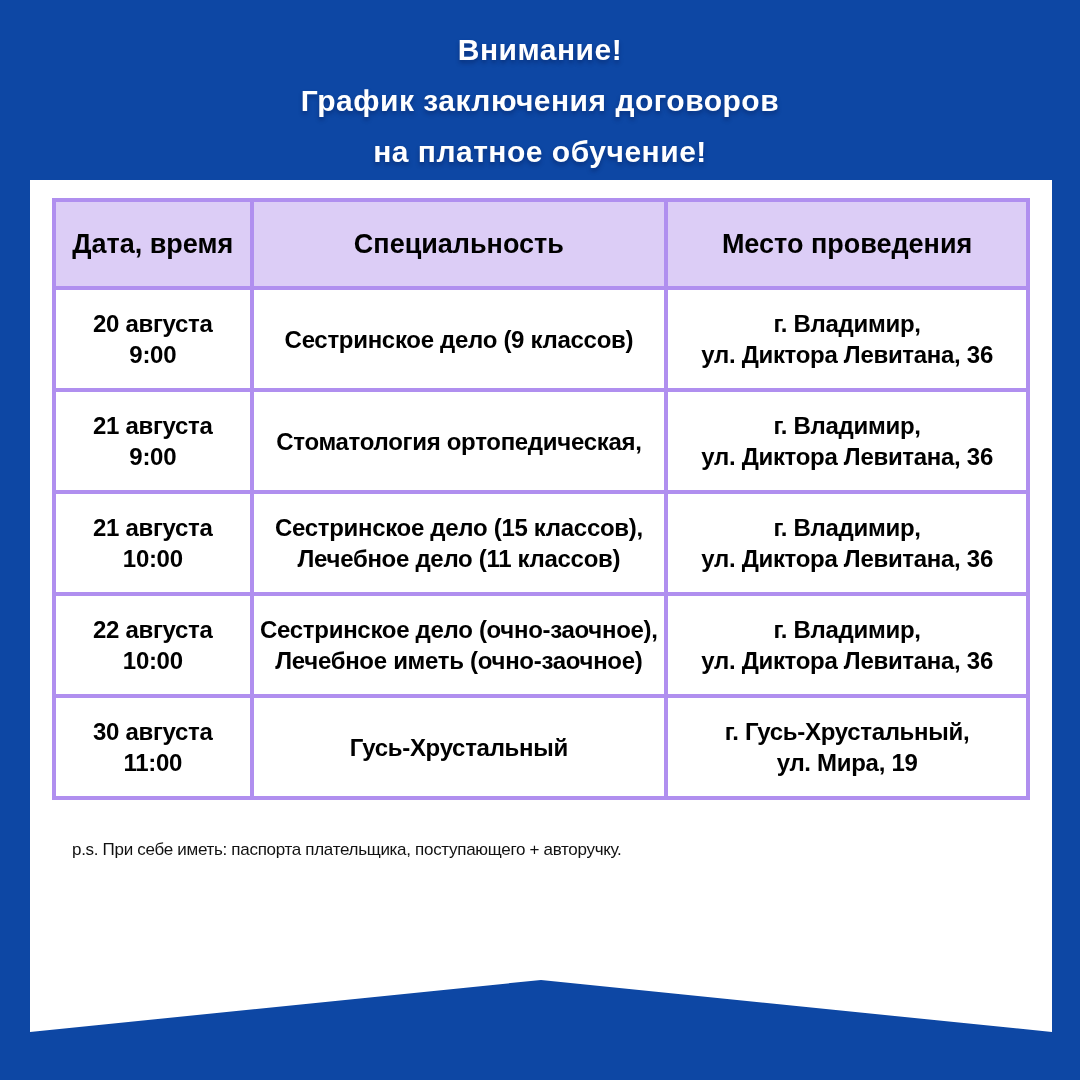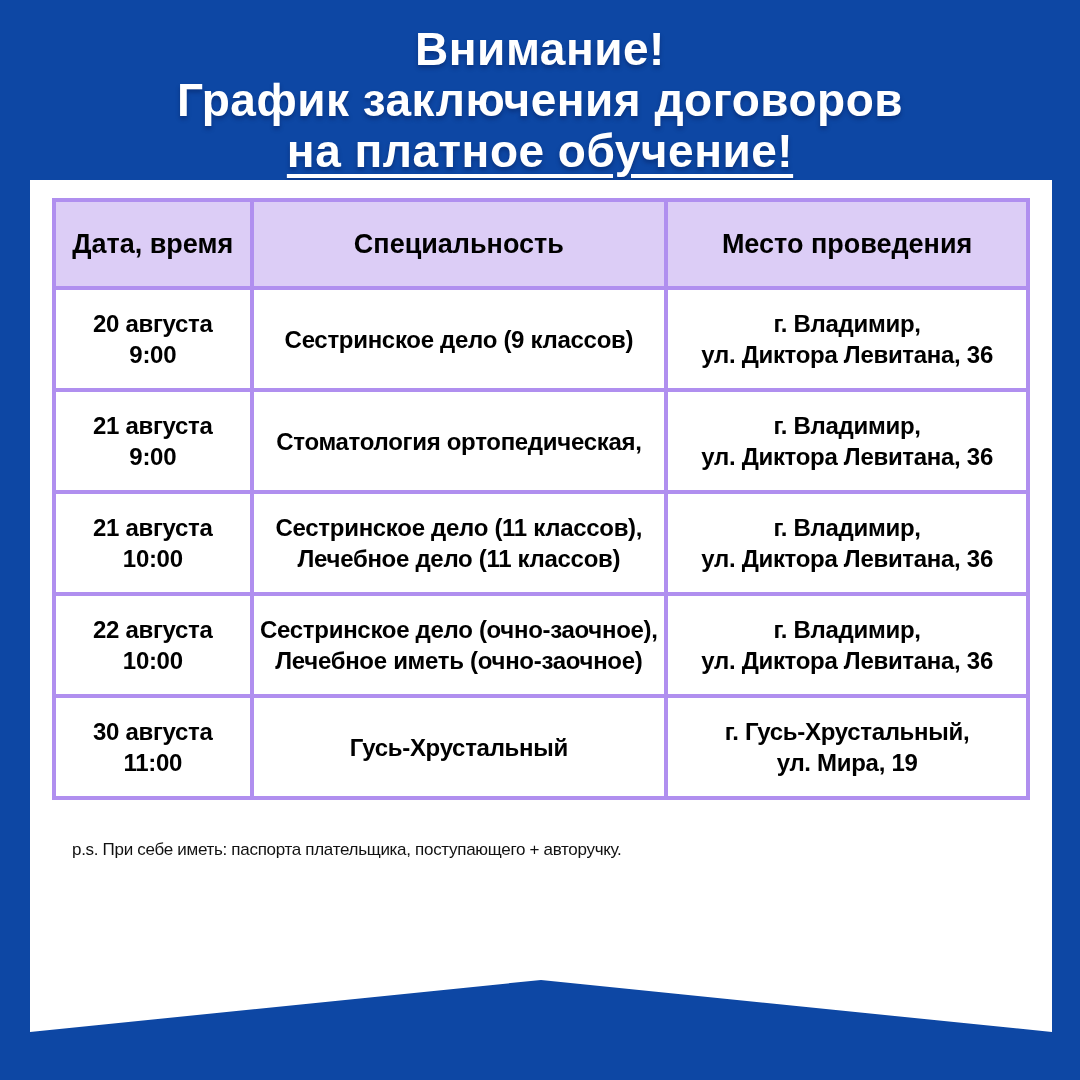--- a/index.html
+++ b/index.html
@@ -19,27 +19,26 @@
   }
   .poster { position: relative; width: 1080px; height: 1080px; }
 
   
   .title {
     position: absolute;
     left: 0; top: 24px; width: 1080px;
     text-align: center;
     color: var(--title-ink);
     font-weight: bold;
-    font-size: 46px;
+    font-size: 30px;
     line-height: 51px;
     letter-spacing: 0.5px;
     text-shadow: 0 3px 4px rgba(0, 15, 60, 0.35);
   }
   .title .underlined {
-    text-decoration: underline;
     text-decoration-thickness: 4px;
     text-underline-offset: 7px;
   }
 
   
   .card {
     position: absolute;
     left: 30px; top: 180px;
     width: 1022px; height: 852px;
     background: var(--card-white);
@@ -132,21 +131,21 @@
   <div class="cell">
           <div>г. Владимир,</div>
           <div>ул. Диктора Левитана, 36</div>
         </div>
 
   <div class="cell">
           <div>21 августа</div>
           <div>10:00</div>
         </div>
   <div class="cell">
-          <div>Сестринское дело (11 классов),</div>
+          <div>Сестринское дело (15 классов),</div>
           <div>Лечебное дело (11 классов)</div>
         </div>
   <div class="cell">
           <div>г. Владимир,</div>
           <div>ул. Диктора Левитана, 36</div>
         </div>
 
   <div class="cell">
           <div>22 августа</div>
           <div>10:00</div>

